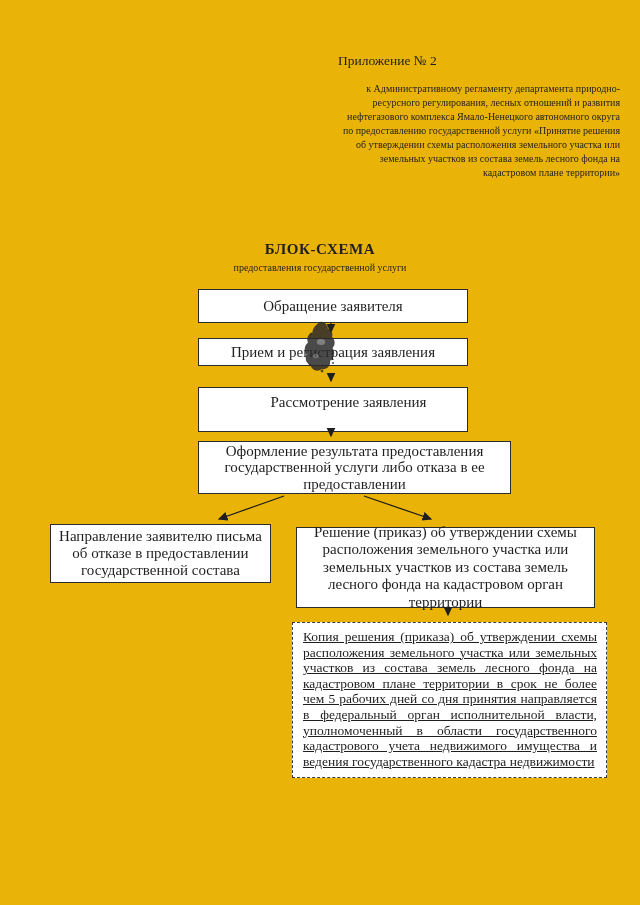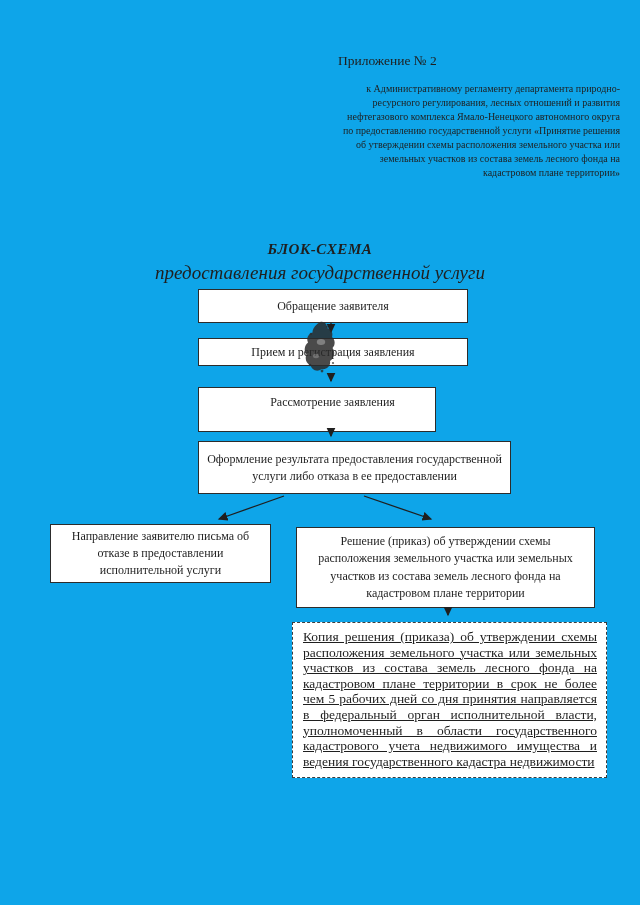--- a/index.html
+++ b/index.html
@@ -4,21 +4,21 @@
 <style>
   html, body {
     margin: 0;
     padding: 0;
     background: #ffffff;
   }
   .page {
     position: relative;
     width: 640px;
     height: 905px;
-    background: #0ea5e9;
+    background: #eab308;
     font-family: "Liberation Serif", "DejaVu Serif", serif;
     color: #1f1f1f;
     overflow: hidden;
   }
   
   .appendix-label {
     position: absolute;
     left: 338px;
     top: 53px;
     font-size: 13.5px;
@@ -38,44 +38,42 @@
     position: absolute;
     left: 120px;
     top: 241px;
     width: 400px;
     text-align: center;
   }
   .title-main {
     font-size: 15px;
     font-weight: bold;
     letter-spacing: 0.6px;
-    font-style: italic;
   }
   .title-sub {
-    font-size: 19px;
+    font-size: 10px;
     margin-top: 4px;
-    font-style: italic;
   }
   
   .fbox {
     position: absolute;
     border: 1.5px solid #2c2c2c;
     background: #ffffff;
     display: flex;
     align-items: center;
     justify-content: center;
     text-align: center;
-    font-size: 12px;
+    font-size: 15px;
     line-height: 17px;
     box-sizing: border-box;
     padding: 2px 8px;
   }
   .step-1 { left: 198px; top: 289px; width: 270px; height: 34px; }
   .step-2 { left: 198px; top: 338px; width: 270px; height: 28px; }
-  .step-3 { left: 198px; top: 387px; width: 238px; height: 45px; align-items: flex-start; padding-top: 6px; padding-left: 39px; }
+  .step-3 { left: 198px; top: 387px; width: 270px; height: 45px; align-items: flex-start; padding-top: 6px; padding-left: 39px; }
   .step-4 { left: 198px; top: 441px; width: 313px; height: 53px; line-height: 16.5px; }
   .branch-left  { left: 50px;  top: 524px; width: 221px; height: 59px; }
   .branch-right { left: 296px; top: 527px; width: 299px; height: 81px; line-height: 17.5px; }
   .note-box {
     position: absolute;
     left: 292px;
     top: 622px;
     width: 315px;
     height: 156px;
     border: 1px dashed #3d3d3d;
@@ -121,25 +119,25 @@
 
   <div class="fbox step-3">
     <span>Рассмотрение заявления</span>
   </div>
 
   <div class="fbox step-4">
     <span>Оформление результата предоставления государственной услуги либо отказа в ее предоставлении</span>
   </div>
 
   <div class="fbox branch-left">
-    <span>Направление заявителю письма об отказе в предоставлении исполнительной услуги</span>
+    <span>Направление заявителю письма об отказе в предоставлении государственной состава</span>
   </div>
 
   <div class="fbox branch-right">
-    <span>Решение (приказ) об утверждении схемы расположения земельного участка или земельных участков из состава земель лесного фонда на кадастровом плане территории</span>
+    <span>Решение (приказ) об утверждении схемы расположения земельного участка или земельных участков из состава земель лесного фонда на кадастровом орган территории</span>
   </div>
 
   <div class="note-box">Копия решения (приказа) об утверждении схемы расположения земельного участка или земельных участков из состава земель лесного фонда на кадастровом плане территории в срок не более чем 5 рабочих дней со дня принятия направляется в федеральный орган исполнительной власти, уполномоченный в области государственного кадастрового учета недвижимого имущества и ведения государственного кадастра недвижимости</div>
 
   <svg class="arrows" viewBox="0 0 640 905" xmlns="http://www.w3.org/2000/svg">
     <defs>
       <marker id="ah" markerWidth="9" markerHeight="8" refX="6.5" refY="3.5" orient="auto">
         <path d="M0,0 L7.5,3.5 L0,7 Z" fill="#1f1f1f"></path>
       </marker>
       <filter id="blotblur" x="-20%" y="-20%" width="140%" height="140%">

